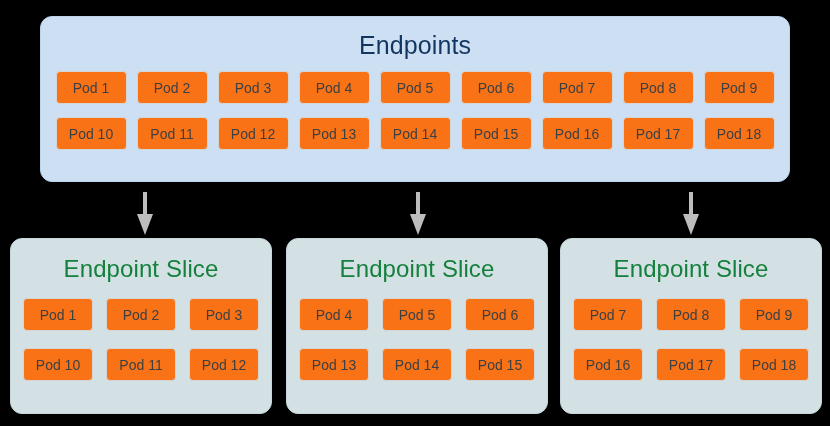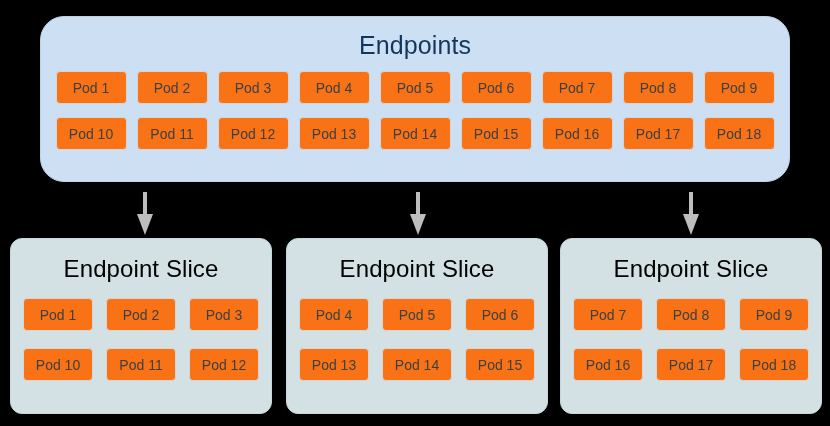--- a/index.html
+++ b/index.html
@@ -17,21 +17,21 @@
 
   
   #endpoints-panel {
     position: absolute;
     left: 40px;
     top: 16px;
     width: 750px;
     height: 166px;
     background: #cddff2;
     border: 1px solid #bcd3ec;
-    border-radius: 24px;
+    border-radius: 12px;
     box-sizing: border-box;
   }
   #endpoints-title {
     text-align: center;
     color: #12365f;
     font-size: 25px;
     line-height: 25px;
     padding-top: 16px;
     letter-spacing: 0.1px;
     font-weight: 400;
@@ -77,21 +77,21 @@
     border: 1px solid #c6d7db;
     border-radius: 12px;
     box-sizing: border-box;
   }
   #slice-panel-0 { left: 10px; }
   #slice-panel-1 { left: 286px; }
   #slice-panel-2 { left: 560px; }
 
   .slice-title {
     text-align: center;
-    color: #000000;
+    color: #15803d;
     font-size: 24px;
     line-height: 24px;
     padding-top: 18px;
     letter-spacing: 0.1px;
     font-weight: 400;
   }
   .slice-row {
     display: flex;
     justify-content: center;
     gap: 13px;

